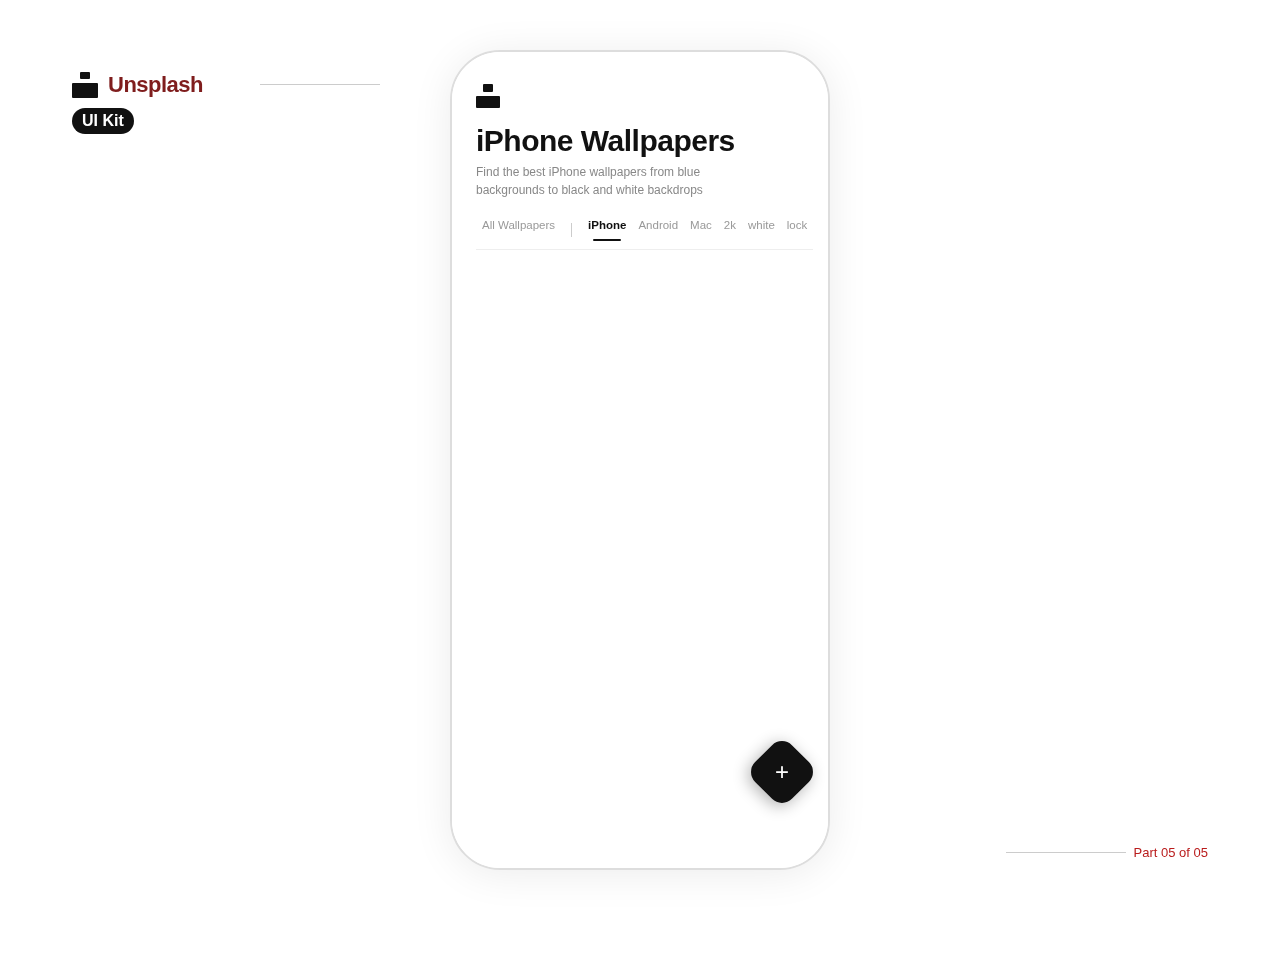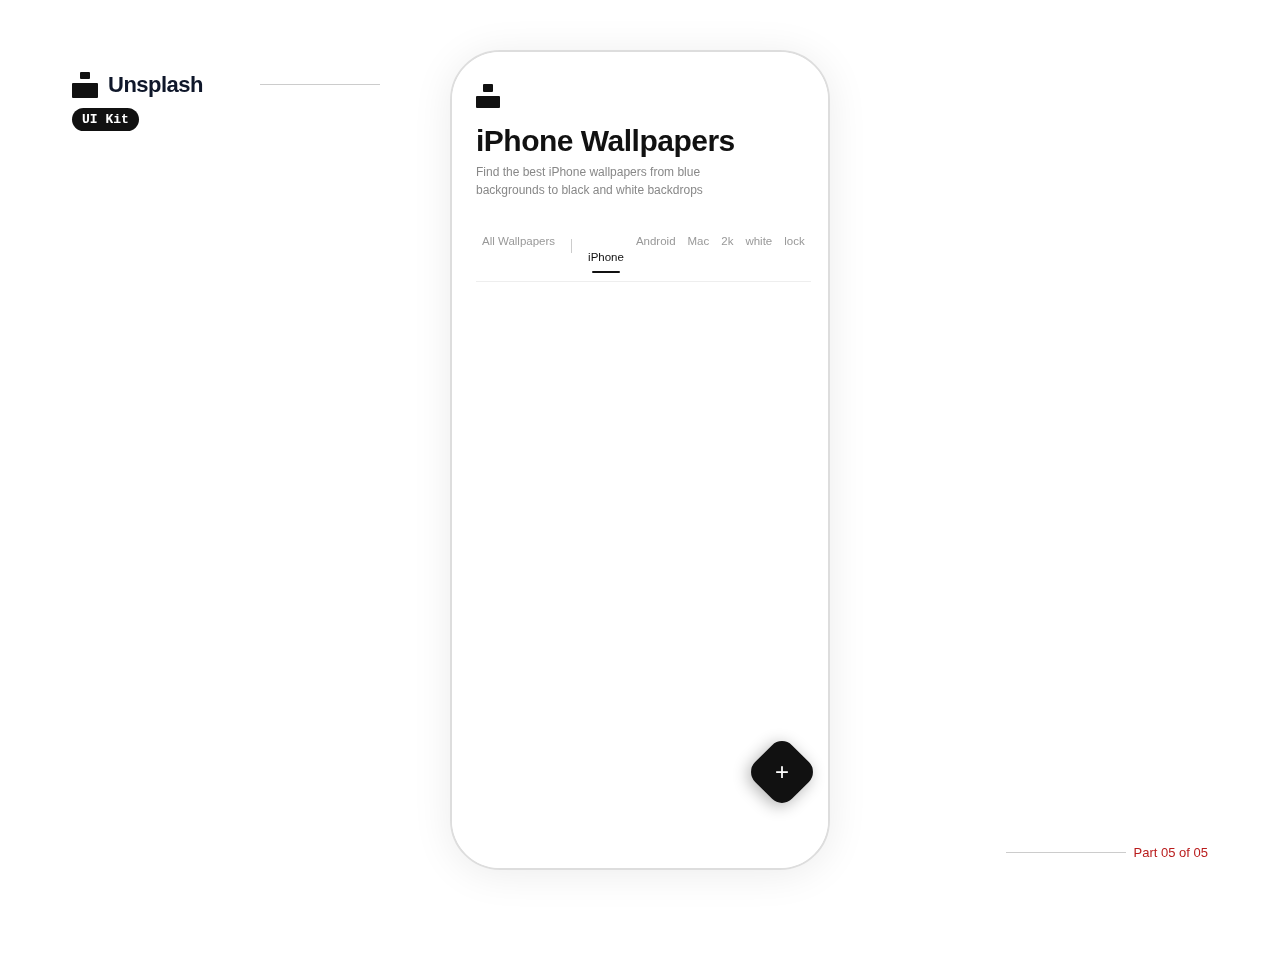--- a/index.html
+++ b/index.html
@@ -29,41 +29,40 @@
     .brand-icon {
       width: 26px;
       height: 26px;
       display: flex;
       align-items: center;
       justify-content: center;
     }
     .brand-name {
       font-size: 22px;
       font-weight: 700;
-      color: #0f172a;
+      color: #7f1d1d;
       letter-spacing: -0.5px;
     }
     .brand-divider {
       position: absolute;
       top: 84px;
       left: 260px;
       width: 120px;
       height: 1px;
       background: #cccccc;
     }
     .ui-kit-badge {
       display: inline-block;
       background: #111111;
       color: #ffffff;
-      font-size: 13px;
+      font-size: 16px;
       font-weight: 600;
       padding: 4px 10px;
       border-radius: 20px;
       width: fit-content;
-      font-family: Liberation Mono, monospace;
     }
 
     
     .part-label {
       position: absolute;
       bottom: 100px;
       right: 72px;
       display: flex;
       align-items: center;
       gap: 8px;
@@ -145,22 +144,21 @@
     .tab-item {
       font-size: 11.5px;
       color: #999999;
       padding: 0 6px 10px 6px;
       cursor: pointer;
       position: relative;
       white-space: nowrap;
     }
     .tab-item.active {
       color: #111111;
-      font-weight: 400;
-      margin-top: 32px;
+      font-weight: 700;
     }
     .tab-item.active::after {
       content: '';
       position: absolute;
       bottom: 0;
       left: 50%;
       transform: translateX(-50%);
       width: 28px;
       height: 2px;
       background: #111111;

